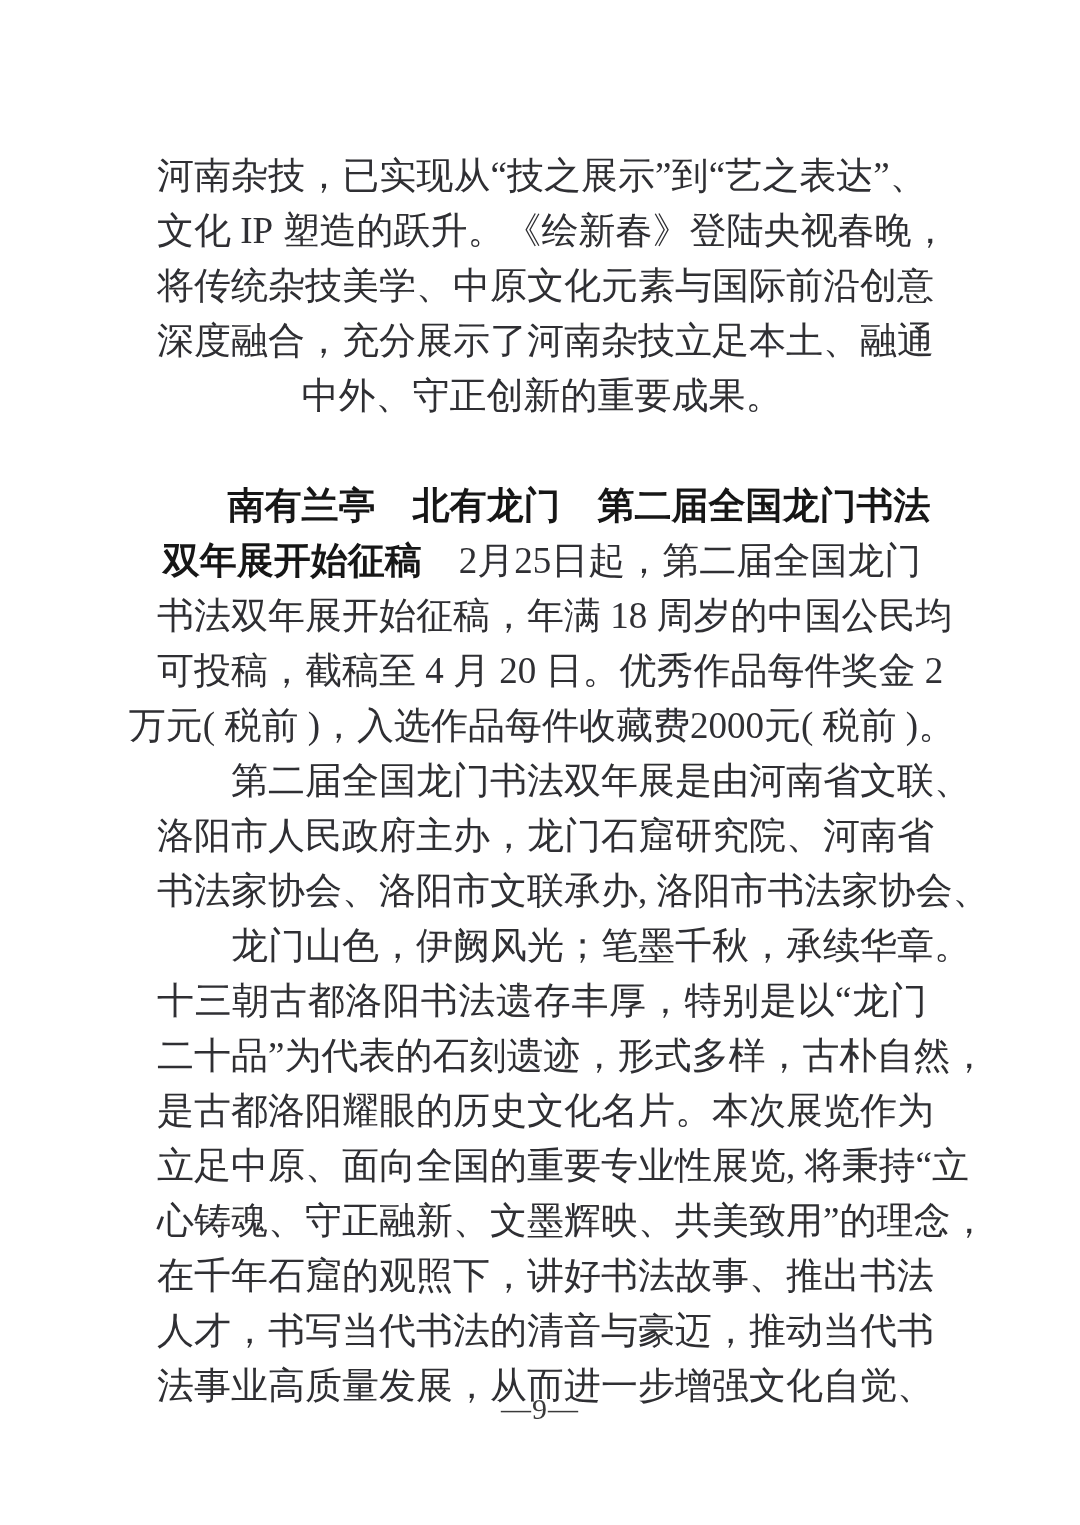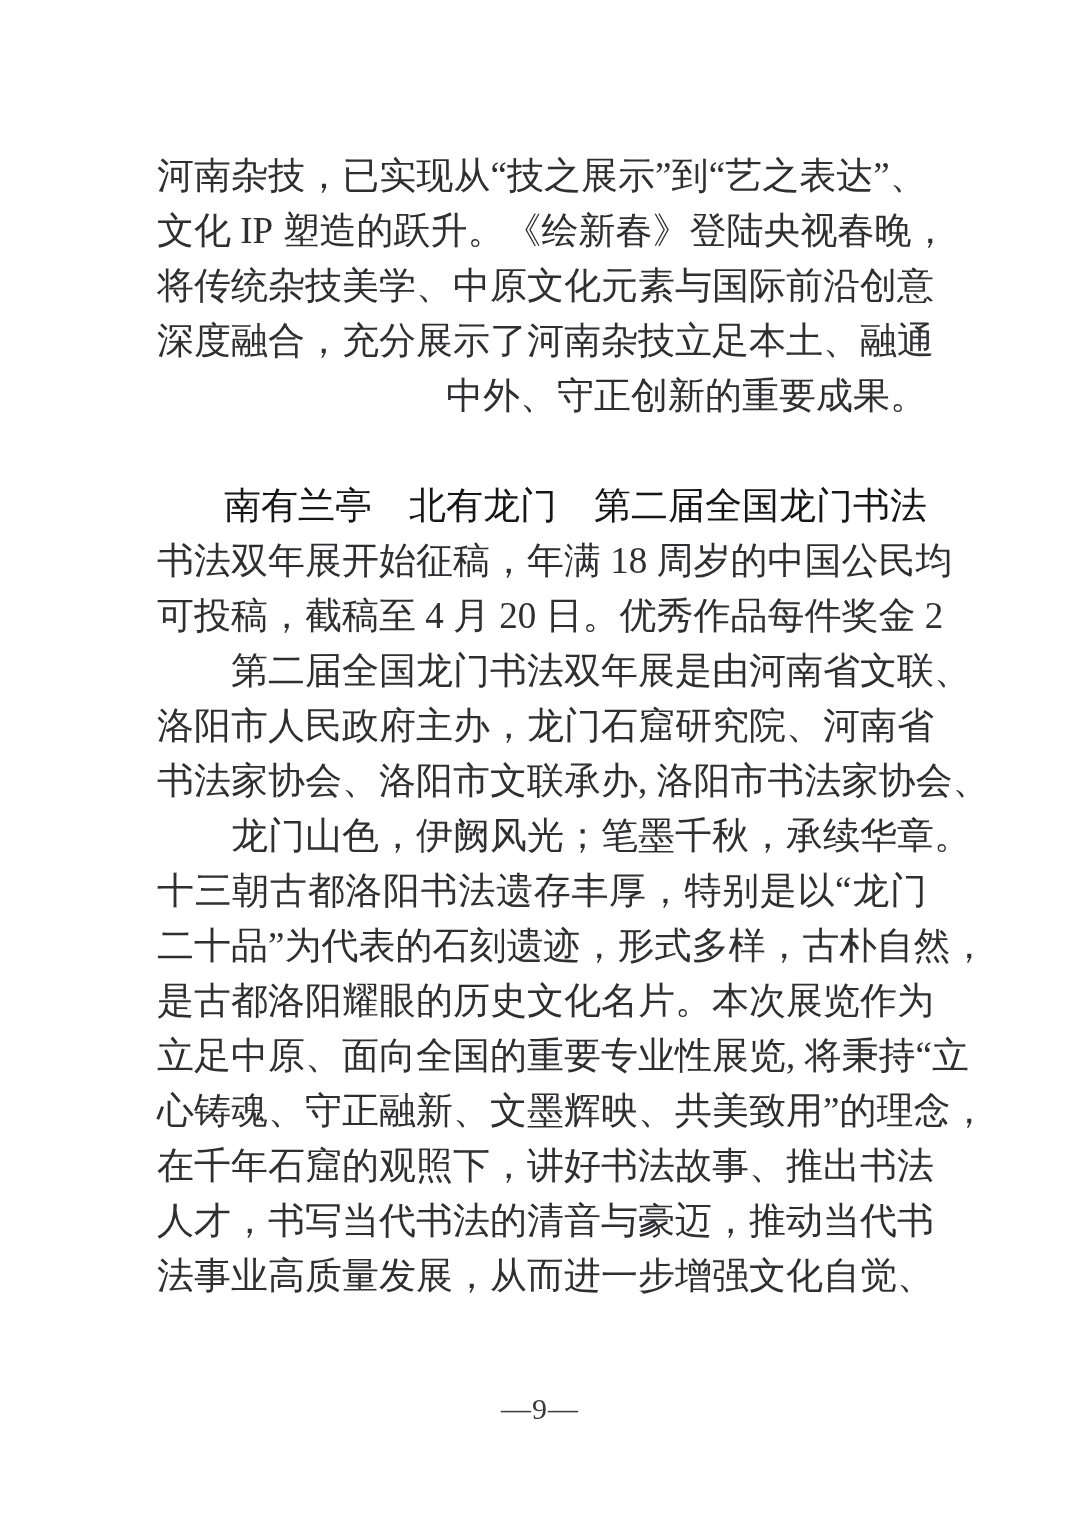--- a/index.html
+++ b/index.html
@@ -40,40 +40,40 @@
     letter-spacing: 0;
     white-space: pre;
     color: #2f2f33;
   }
 
   
   .line.justify {
     justify-content: space-between;
   }
   .line.flush {
-    justify-content: flex-end;
+    justify-content: center;
   }
 
   .line .seg {
     white-space: pre;
   }
 
   .line.justify > .seg {
     display: flex;
     justify-content: space-between;
     flex: 1 1 auto;
   }
 
   .line.justify > .seg > span {
     white-space: pre;
   }
 
   .bold {
     font-family: "DejaVu Sans", "Liberation Sans", sans-serif;
-    font-weight: 400;
+    font-weight: 700;
     color: #161616;
   }
 
   .blank-line {
     height: 55px;
   }
 
   .page-number {
     position: absolute;
     left: 0;
@@ -109,25 +109,31 @@
         <span class="seg">中外、守正创新的重要成果。</span>
       </div>
     </div>
 
     <div class="blank-line"></div>
 
     <div>
       <div class="line flush">
         <span class="seg bold">　　南有兰亭　北有龙门　第二届全国龙门书法</span>
       </div>
+      <div class="line flush">
+        <span class="seg bold">双年展开始征稿</span><span class="seg">　2月25日起，第二届全国龙门</span>
+      </div>
       <div class="line justify">
         <span class="seg"><span>书</span><span>法</span><span>双</span><span>年</span><span>展</span><span>开</span><span>始</span><span>征</span><span>稿</span><span>，</span><span>年</span><span>满</span><span> </span><span>1</span><span>8</span><span> </span><span>周</span><span>岁</span><span>的</span><span>中</span><span>国</span><span>公</span><span>民</span><span>均</span></span>
       </div>
       <div class="line justify">
         <span class="seg"><span>可</span><span>投</span><span>稿</span><span>，</span><span>截</span><span>稿</span><span>至</span><span> </span><span>4</span><span> </span><span>月</span><span> </span><span>2</span><span>0</span><span> </span><span>日</span><span>。</span><span>优</span><span>秀</span><span>作</span><span>品</span><span>每</span><span>件</span><span>奖</span><span>金</span><span> </span><span>2</span></span>
+      </div>
+      <div class="line flush">
+        <span class="seg">万元( 税前 )，入选作品每件收藏费2000元( 税前 )。</span>
       </div>
     </div>
 
     <div>
       <div class="line justify">
         <span class="seg"><span>　</span><span>　</span><span>第</span><span>二</span><span>届</span><span>全</span><span>国</span><span>龙</span><span>门</span><span>书</span><span>法</span><span>双</span><span>年</span><span>展</span><span>是</span><span>由</span><span>河</span><span>南</span><span>省</span><span>文</span><span>联</span><span>、</span></span>
       </div>
       <div class="line justify">
         <span class="seg"><span>洛</span><span>阳</span><span>市</span><span>人</span><span>民</span><span>政</span><span>府</span><span>主</span><span>办</span><span>，</span><span>龙</span><span>门</span><span>石</span><span>窟</span><span>研</span><span>究</span><span>院</span><span>、</span><span>河</span><span>南</span><span>省</span></span>
       </div>

